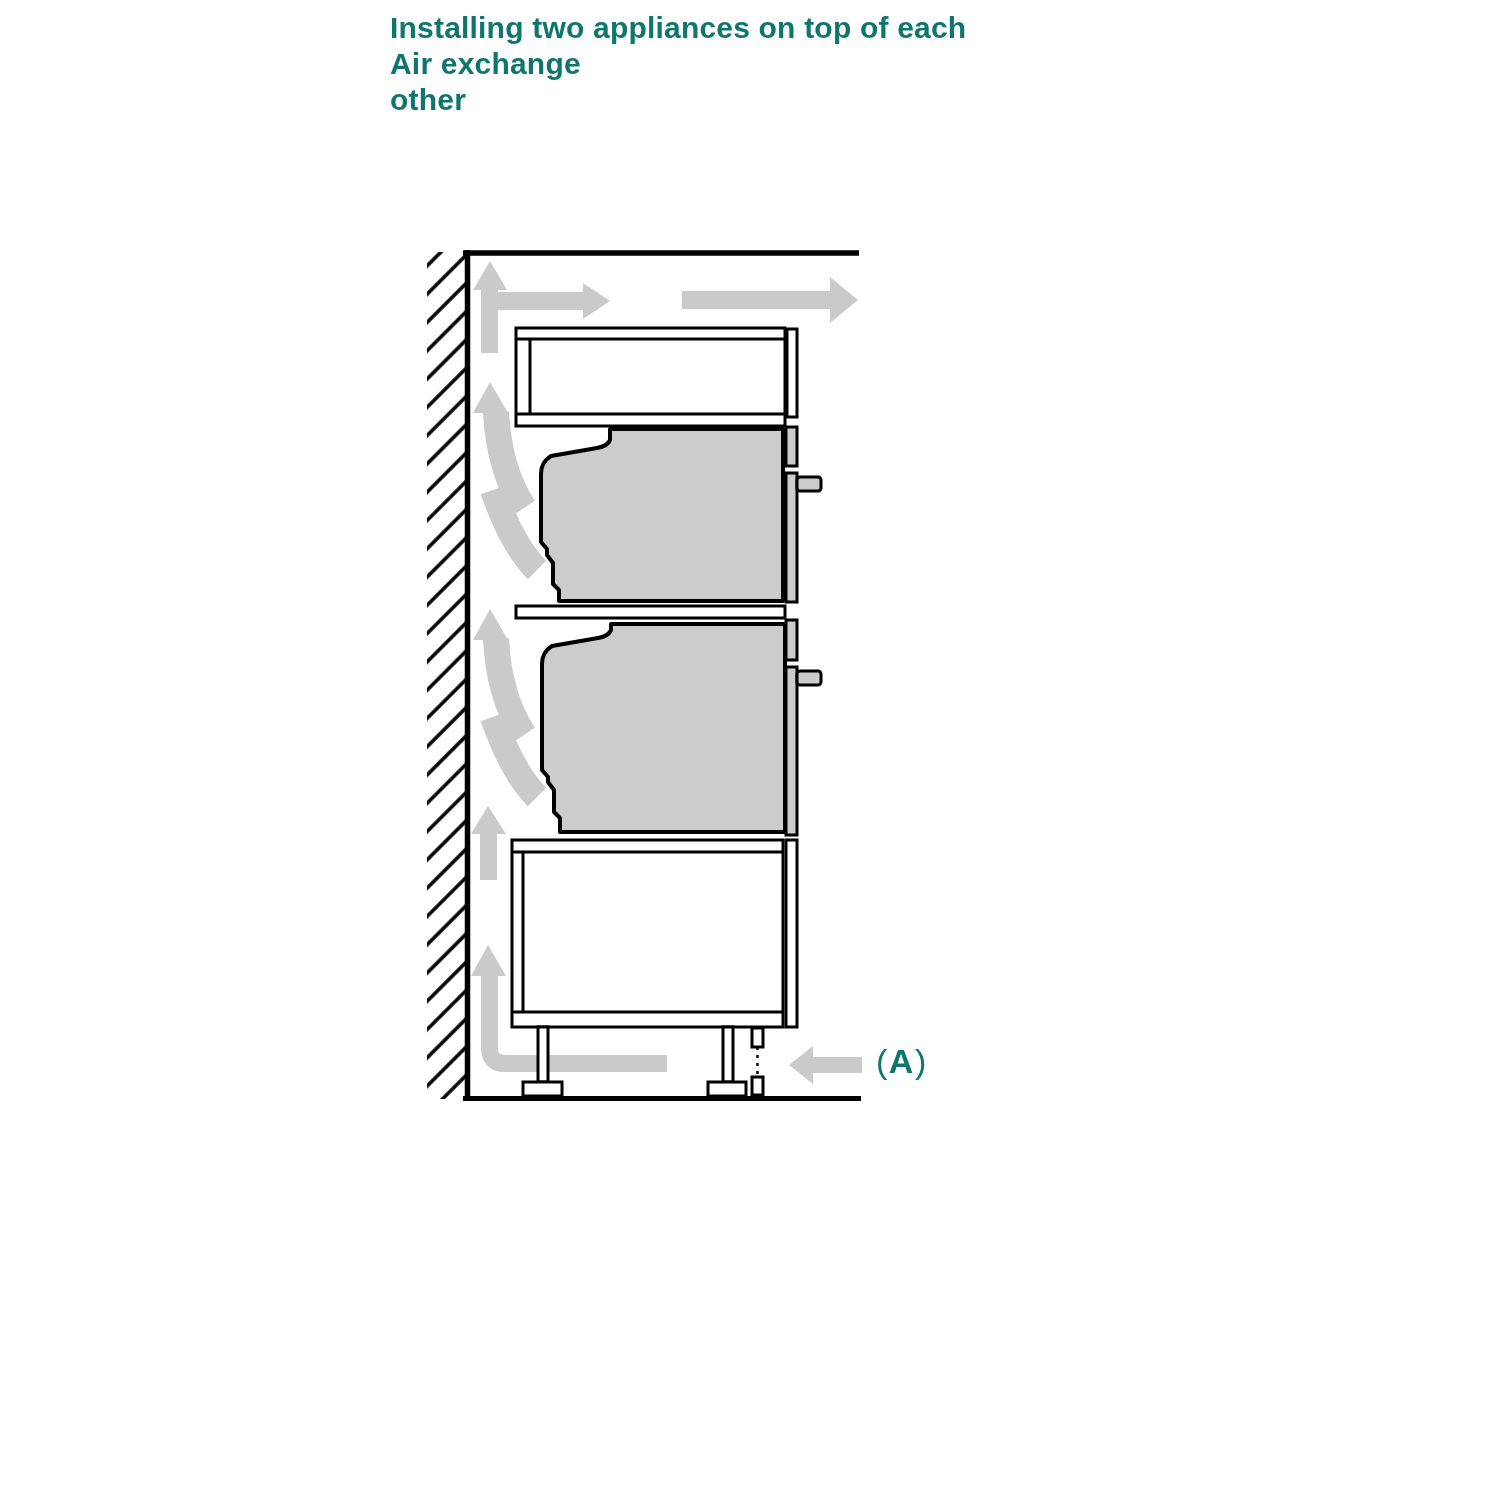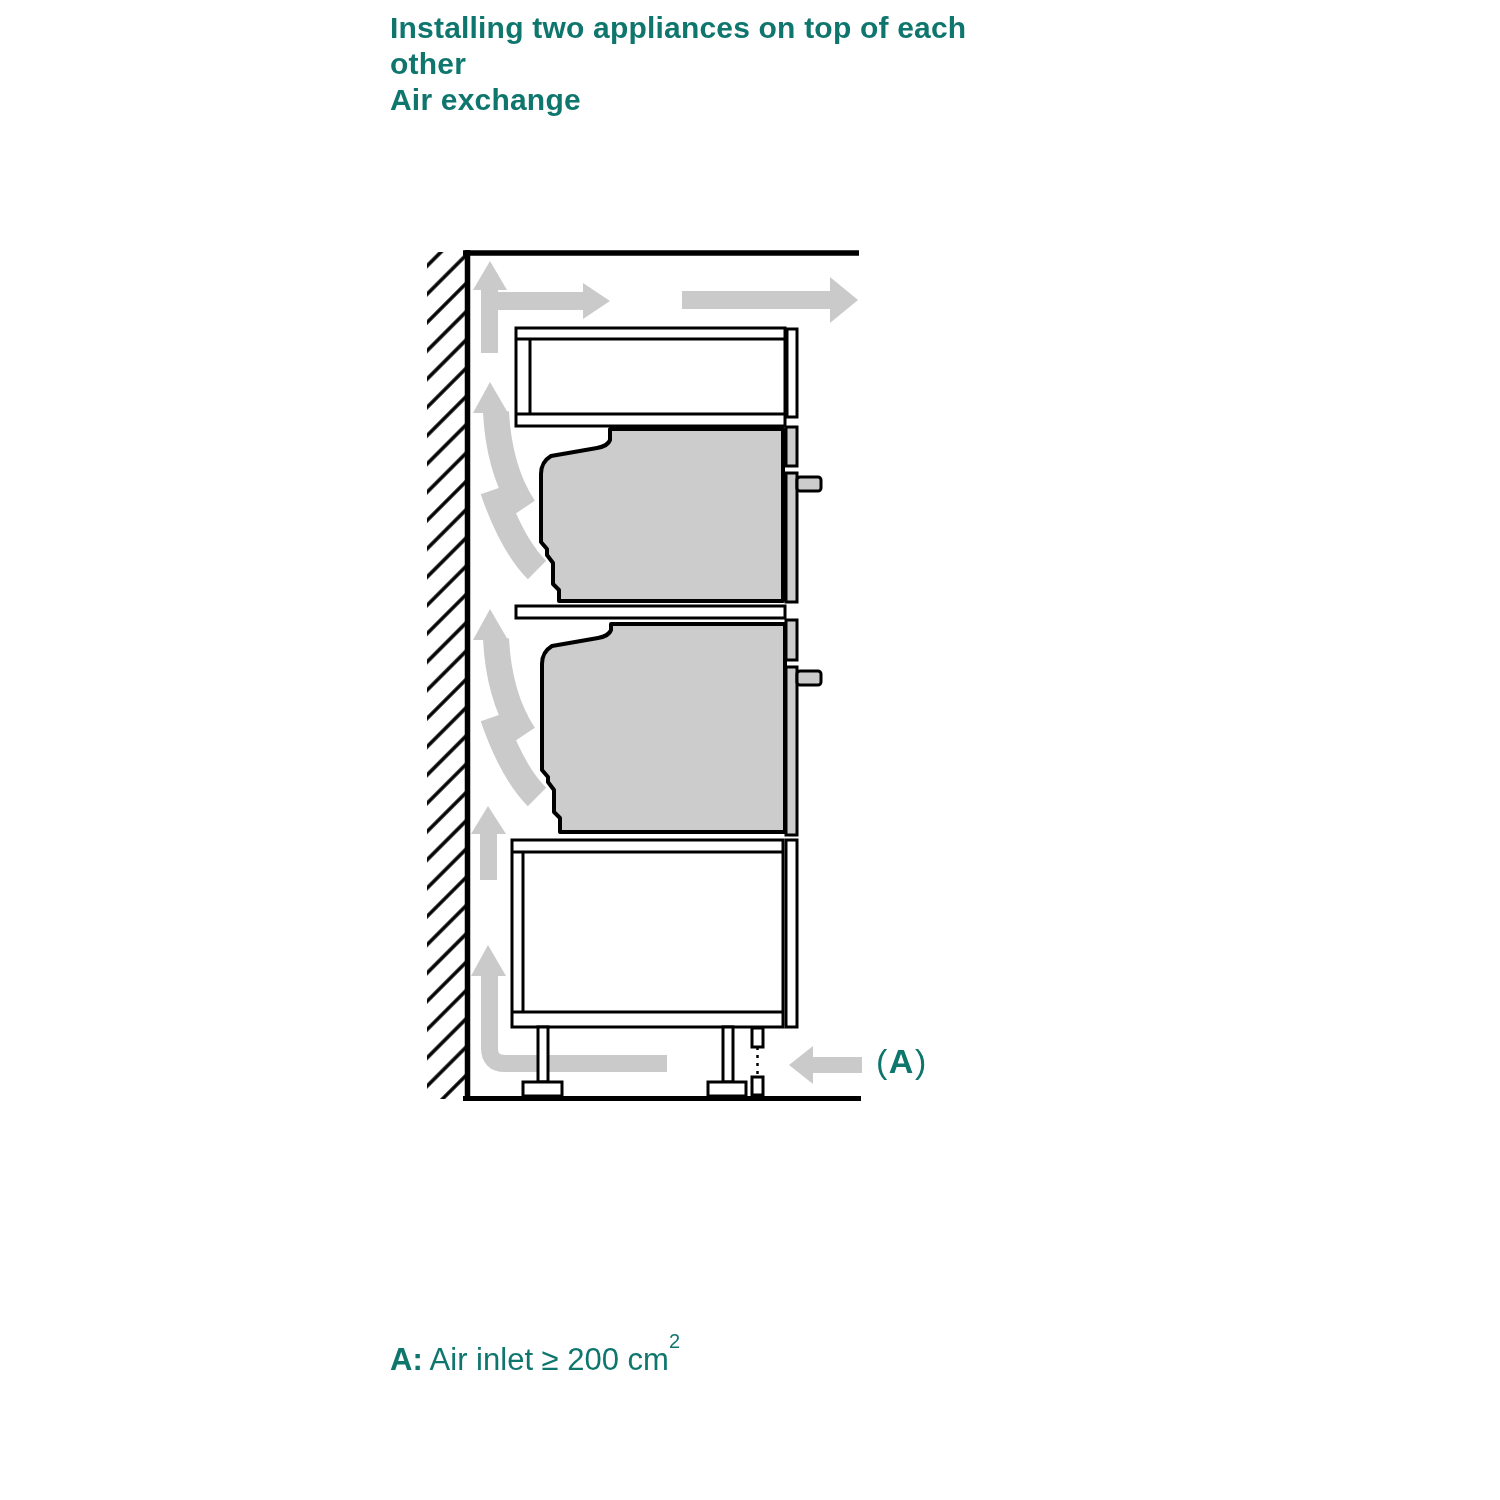--- a/index.html
+++ b/index.html
@@ -135,21 +135,20 @@
       <rect x="708" y="1082" width="38" height="14"></rect>
 
       <rect x="752" y="1028" width="11" height="19"></rect>
       <rect x="752" y="1077" width="11" height="18"></rect>
       <line x1="757.5" y1="1047" x2="757.5" y2="1077" stroke-width="2.5" stroke-dasharray="3,5"></line>
     </g>
   </svg>
 
   <div class="heading">
     <div>Installing two appliances on top of each</div>
+    <div>Air exchange</div>
     <div>other</div>
-    <div>Air exchange</div>
   </div>
 
   <div class="inlet-label"><span>(</span><span class="bold">A</span><span>)</span></div>
 
-  <div class="caption"><span class="bold">A:</span><span> Air inlet ≥ 200 cm</span><sup>2</sup></div>
 
 </div>
 
 </body></html>

